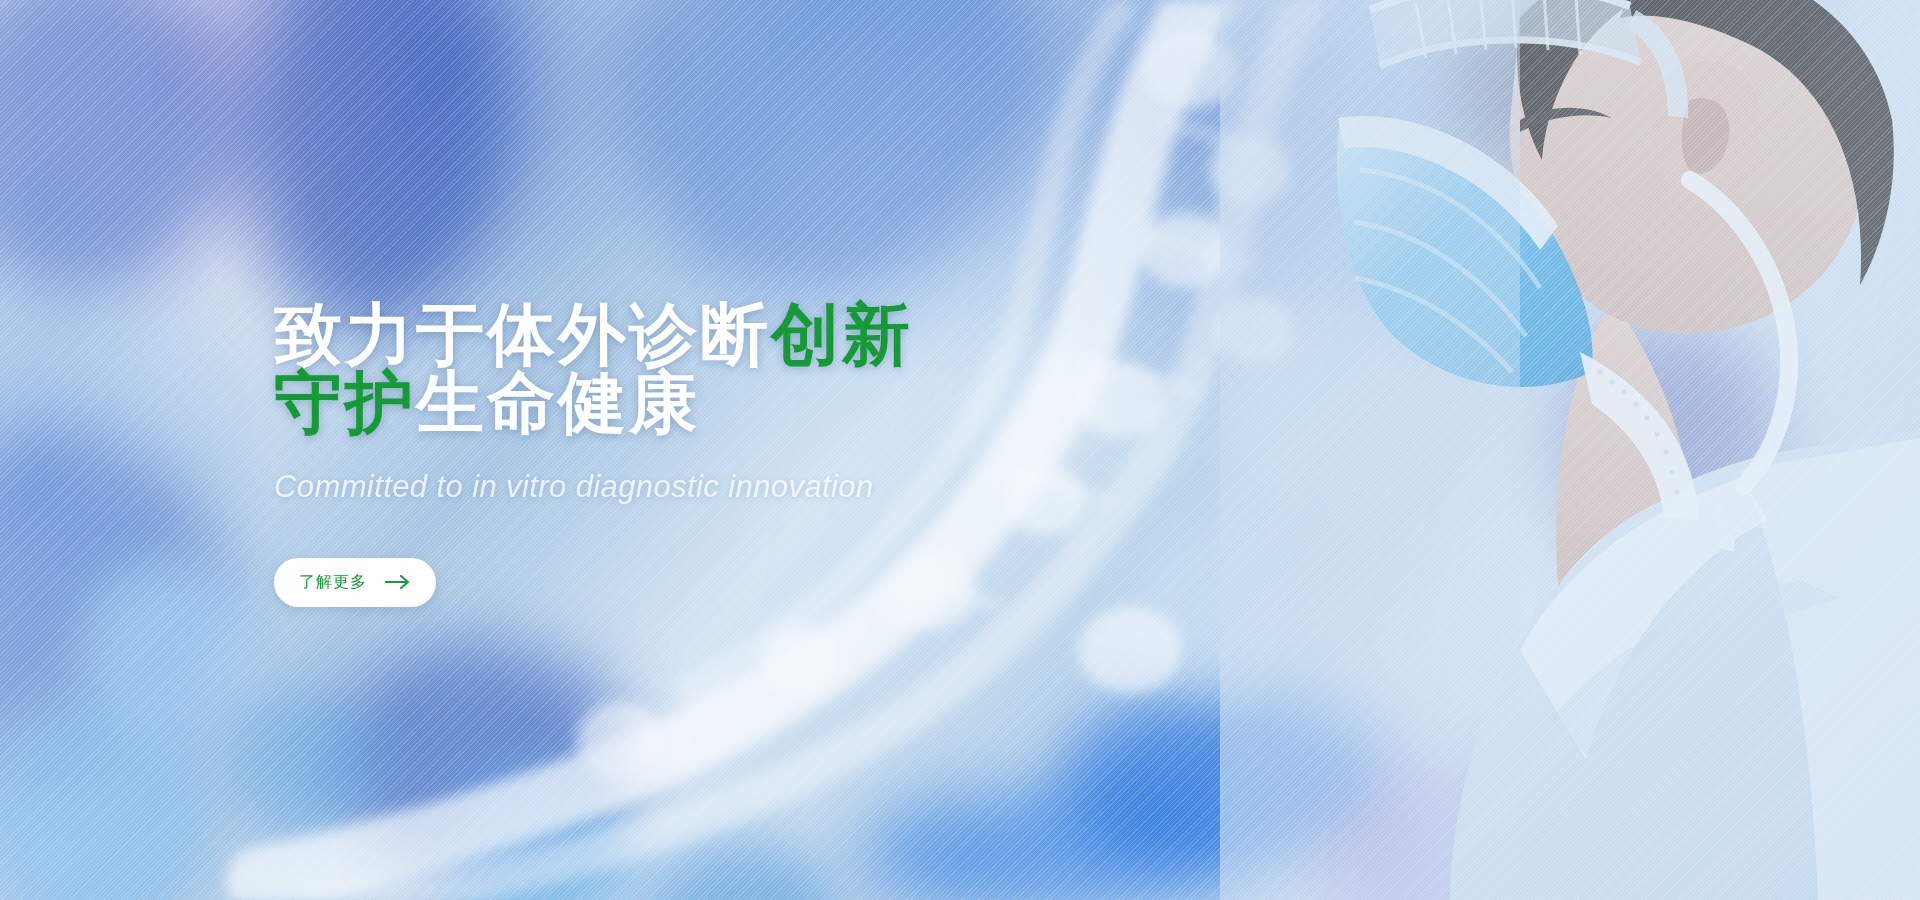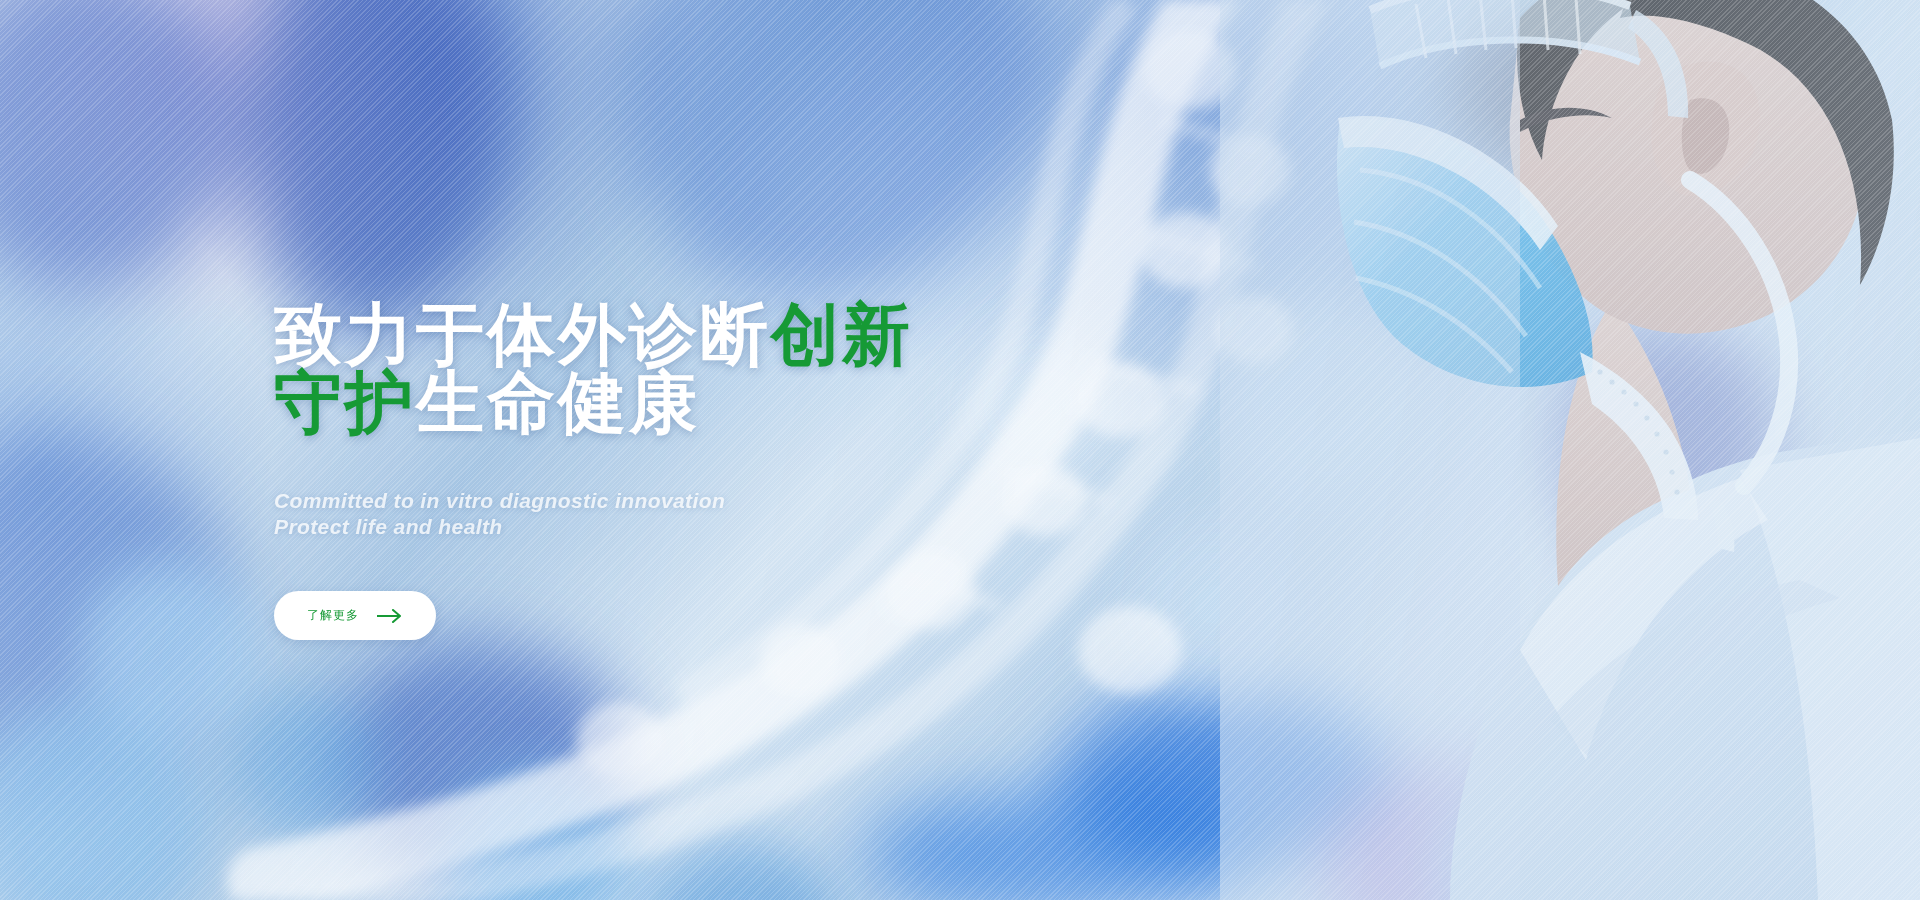--- a/index.html
+++ b/index.html
@@ -90,23 +90,23 @@
     line-height:1.0;
     letter-spacing:3px;
     color:#ffffff;
     white-space:nowrap;
     text-shadow:0 2px 10px rgba(30,70,130,0.32);
   }
   .headline .accent { color:#169a35; }
   .line2 { }
 
   .subtitle {
-    margin-top:52px;
-    font-size:21px;
-    font-weight:bold;
+    margin-top:32px;
+    font-size:31px;
+    font-weight:normal;
     font-style:italic;
     line-height:1.22;
     letter-spacing:0.4px;
     color:rgba(255,255,255,0.78);
     text-shadow:0 1px 6px rgba(40,80,140,0.22);
     white-space:nowrap;
   }
 
   .cta {
     display:inline-flex;
@@ -116,21 +116,21 @@
     margin-top:52px;
     width:162px;
     height:49px;
     background:#ffffff;
     border:none;
     border-radius:999px;
     cursor:pointer;
     box-shadow:0 3px 12px rgba(30,70,130,0.16);
   }
   .cta-label {
-    font-size:12px;
+    font-size:16px;
     letter-spacing:1px;
     color:#169a35;
     font-family:"Liberation Sans","DejaVu Sans",sans-serif;
   }
   .cta-arrow { display:flex; align-items:center; }
 </style>
 </head>
 <body>
 
 <div class="hero">
@@ -284,21 +284,20 @@
   <div class="scanlines"></div>
 
   <div class="content">
 
     <h1 class="headline"><span>致力于体外诊断</span><span class="accent">创新</span></h1>
 
     <h1 class="headline line2"><span class="accent">守护</span><span>生命健康</span></h1>
 
     <p class="subtitle">
       <span>Committed to in vitro diagnostic innovation</span><br>
-      <span>Protect life and health</span>
     </p>
 
     <button class="cta">
       <span class="cta-label">了解更多</span>
       <span class="cta-arrow">
         <svg width="26" height="14" viewBox="0 0 26 14" xmlns="http://www.w3.org/2000/svg">
           <line x1="0" y1="7" x2="22" y2="7" stroke="#169a35" stroke-width="2"></line>
           <polyline points="16,1 23,7 16,13" fill="none" stroke="#169a35" stroke-width="2" stroke-linecap="round" stroke-linejoin="round"></polyline>
         </svg>
       </span>

